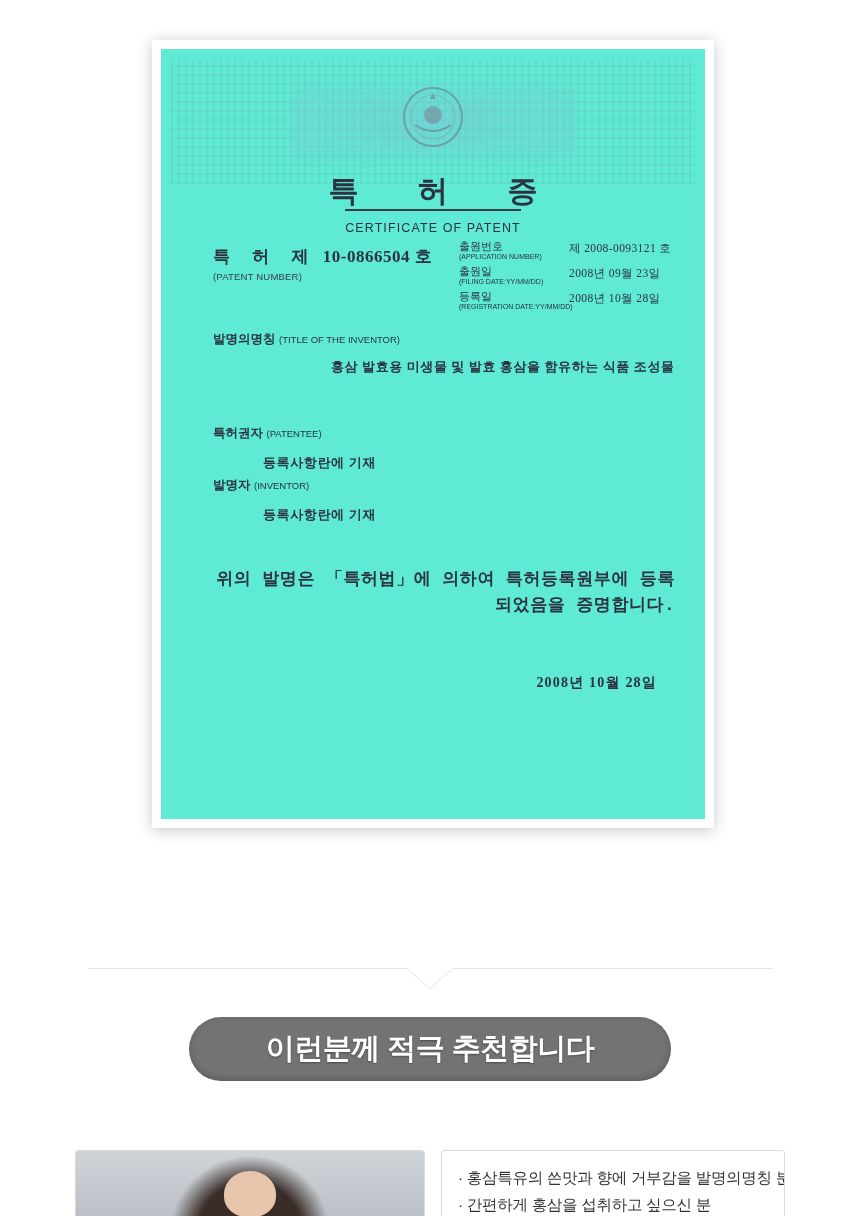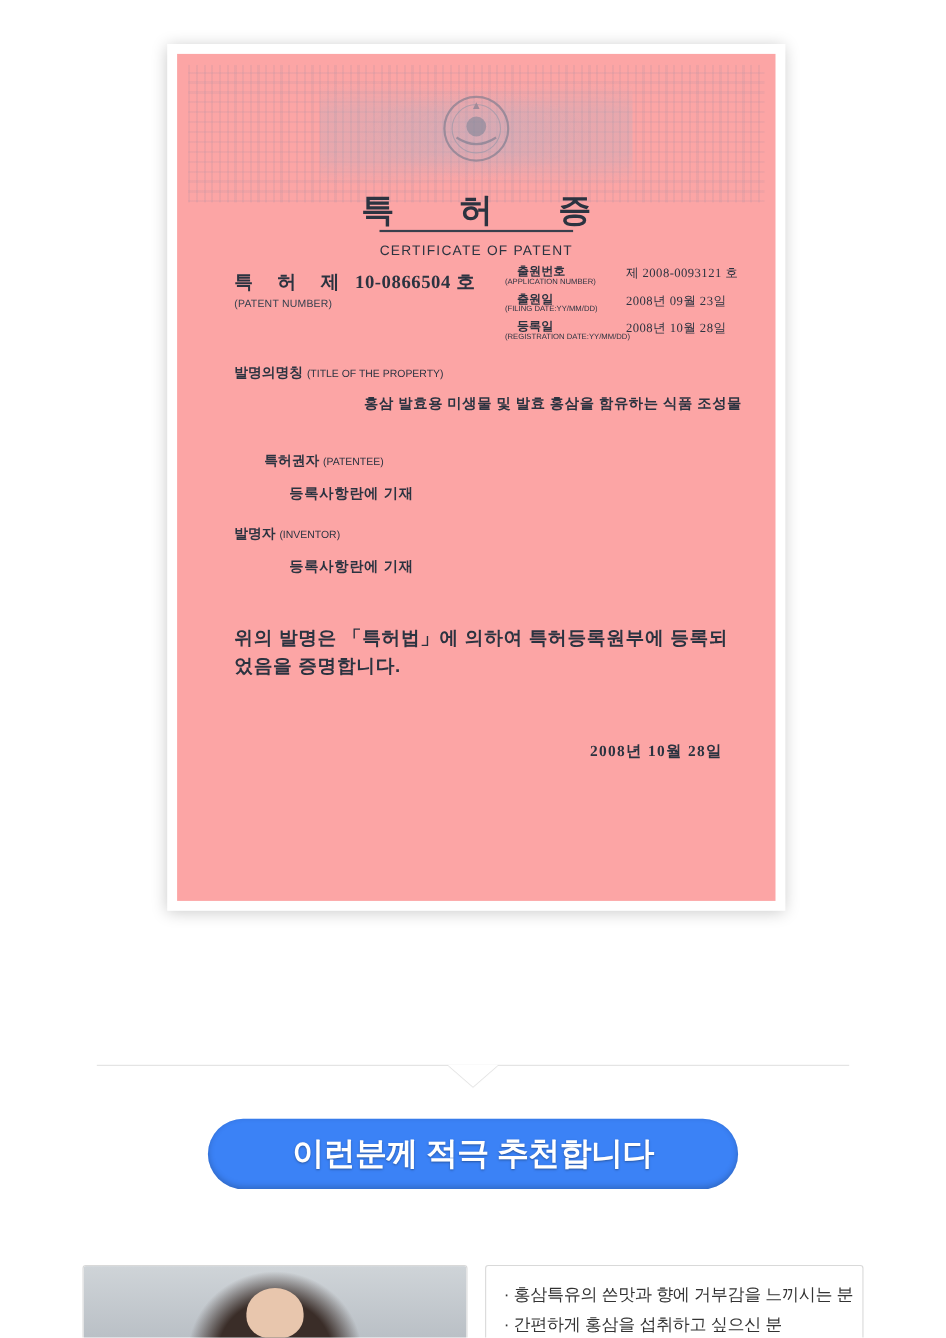--- a/index.html
+++ b/index.html
@@ -29,21 +29,21 @@
     inset: 0;
     background: #ffffff;
     box-shadow: 0 2px 14px rgba(0,0,0,0.22);
   }
   .cert-paper {
     position: absolute;
     left: 9px;
     top: 9px;
     right: 9px;
     bottom: 9px;
-    background: #fca5a5;
+    background: #5eead4;
     overflow: hidden;
   }
 
   
   .cert-band {
     position: absolute;
     left: 10px;
     right: 10px;
     top: 10px;
     height: 125px;
@@ -130,21 +130,21 @@
   }
 
   .meta-table {
     position: absolute;
     left: 298px;
     top: 190px;
     font-size: 10px;
     color: #2b3340;
   }
   .meta-row { position: relative; height: 25px; }
-  .meta-ko { font-size: 11px; font-weight: 700; margin-left: 11px; }
+  .meta-ko { font-size: 11px; font-weight: 400; }
   .meta-en { font-size: 7px; letter-spacing: 0; display: block; margin-top: -1px; }
   .meta-val {
     position: absolute;
     left: 110px;
     top: 2px;
     width: 170px;
     font-size: 11.5px;
     font-family: "Liberation Serif", serif;
     letter-spacing: .4px;
     white-space: nowrap;
@@ -162,36 +162,37 @@
   .sect .head .en { font-size: 9.5px; font-weight: 400; }
   .sect .body {
     margin-top: 12px;
     margin-left: 50px;
     font-size: 13px;
     letter-spacing: .6px;
     font-weight: 700;
   }
   .sect-title { top: 282px; }
   .sect-title .body { margin-left: 118px; margin-top: 10px; font-weight: 700; font-family: Liberation Serif, serif; }
-  .sect-patentee { top: 362px; text-align: center; }
+  .sect-patentee { top: 376px; }
   .sect-inventor { top: 428px; }
 
   .statement {
     position: absolute;
     left: 52px;
     top: 518px;
     width: 462px;
     color: #2b3340;
   }
   .statement .ko {
-    font-family: Liberation Sans, sans-serif;
+    font-family: Liberation Mono, monospace;
     font-size: 17px;
     font-weight: 700;
     line-height: 1.5;
     letter-spacing: .6px;
+    text-align: right;
   }
   .statement .en {
     margin-top: 6px;
     font-size: 9.5px;
     line-height: 1.35;
     font-weight: 700;
     letter-spacing: .1px;
   }
   .cert-date {
     position: absolute;
@@ -287,21 +288,21 @@
   }
 
   
   .pill {
     position: absolute;
     left: 50%;
     transform: translateX(-50%);
     top: 1017px;
     width: 482px;
     height: 64px;
-    background: #3b82f6;
+    background: #737373;
     border-radius: 34px;
     box-shadow: inset 0 -2px 6px rgba(0,0,0,0.22);
     display: flex;
     align-items: center;
     justify-content: center;
   }
   .pill span {
     color: #ffffff;
     font-size: 29px;
     font-weight: 700;
@@ -409,21 +410,21 @@
       <div class="meta-row">
         <span class="meta-ko">등록일</span>
         <span class="meta-en">(REGISTRATION DATE:YY/MM/DD)</span>
         <span class="meta-val">2008년  10월  28일</span>
       </div>
     </div>
 
     <div class="sect sect-title">
       <div class="head">
         <span>발명의명칭</span>
-        <span class="en">(TITLE OF THE PROPERTY)</span>
+        <span class="en">(TITLE OF THE INVENTOR)</span>
       </div>
       <div class="body">홍삼 발효용 미생물 및 발효 홍삼을 함유하는 식품 조성물</div>
     </div>
 
     <div class="sect sect-patentee">
       <div class="head">
         <span>특허권자</span>
         <span class="en">(PATENTEE)</span>
       </div>
       <div class="body">등록사항란에  기재</div>
@@ -456,17 +457,17 @@
 </div>
 
 <div class="cards">
   <div class="card photo">
     <div class="photo-inner">
       <div class="photo-girl"></div>
     </div>
   </div>
   <div class="card text">
     <ul>
-      <li>· 홍삼특유의 쓴맛과 향에 거부감을 느끼시는 분</li>
+      <li>· 홍삼특유의 쓴맛과 향에 거부감을 발명의명칭 분</li>
       <li>· 간편하게 홍삼을 섭취하고 싶으신 분</li>
     </ul>
   </div>
 </div>
 
 </body></html>

